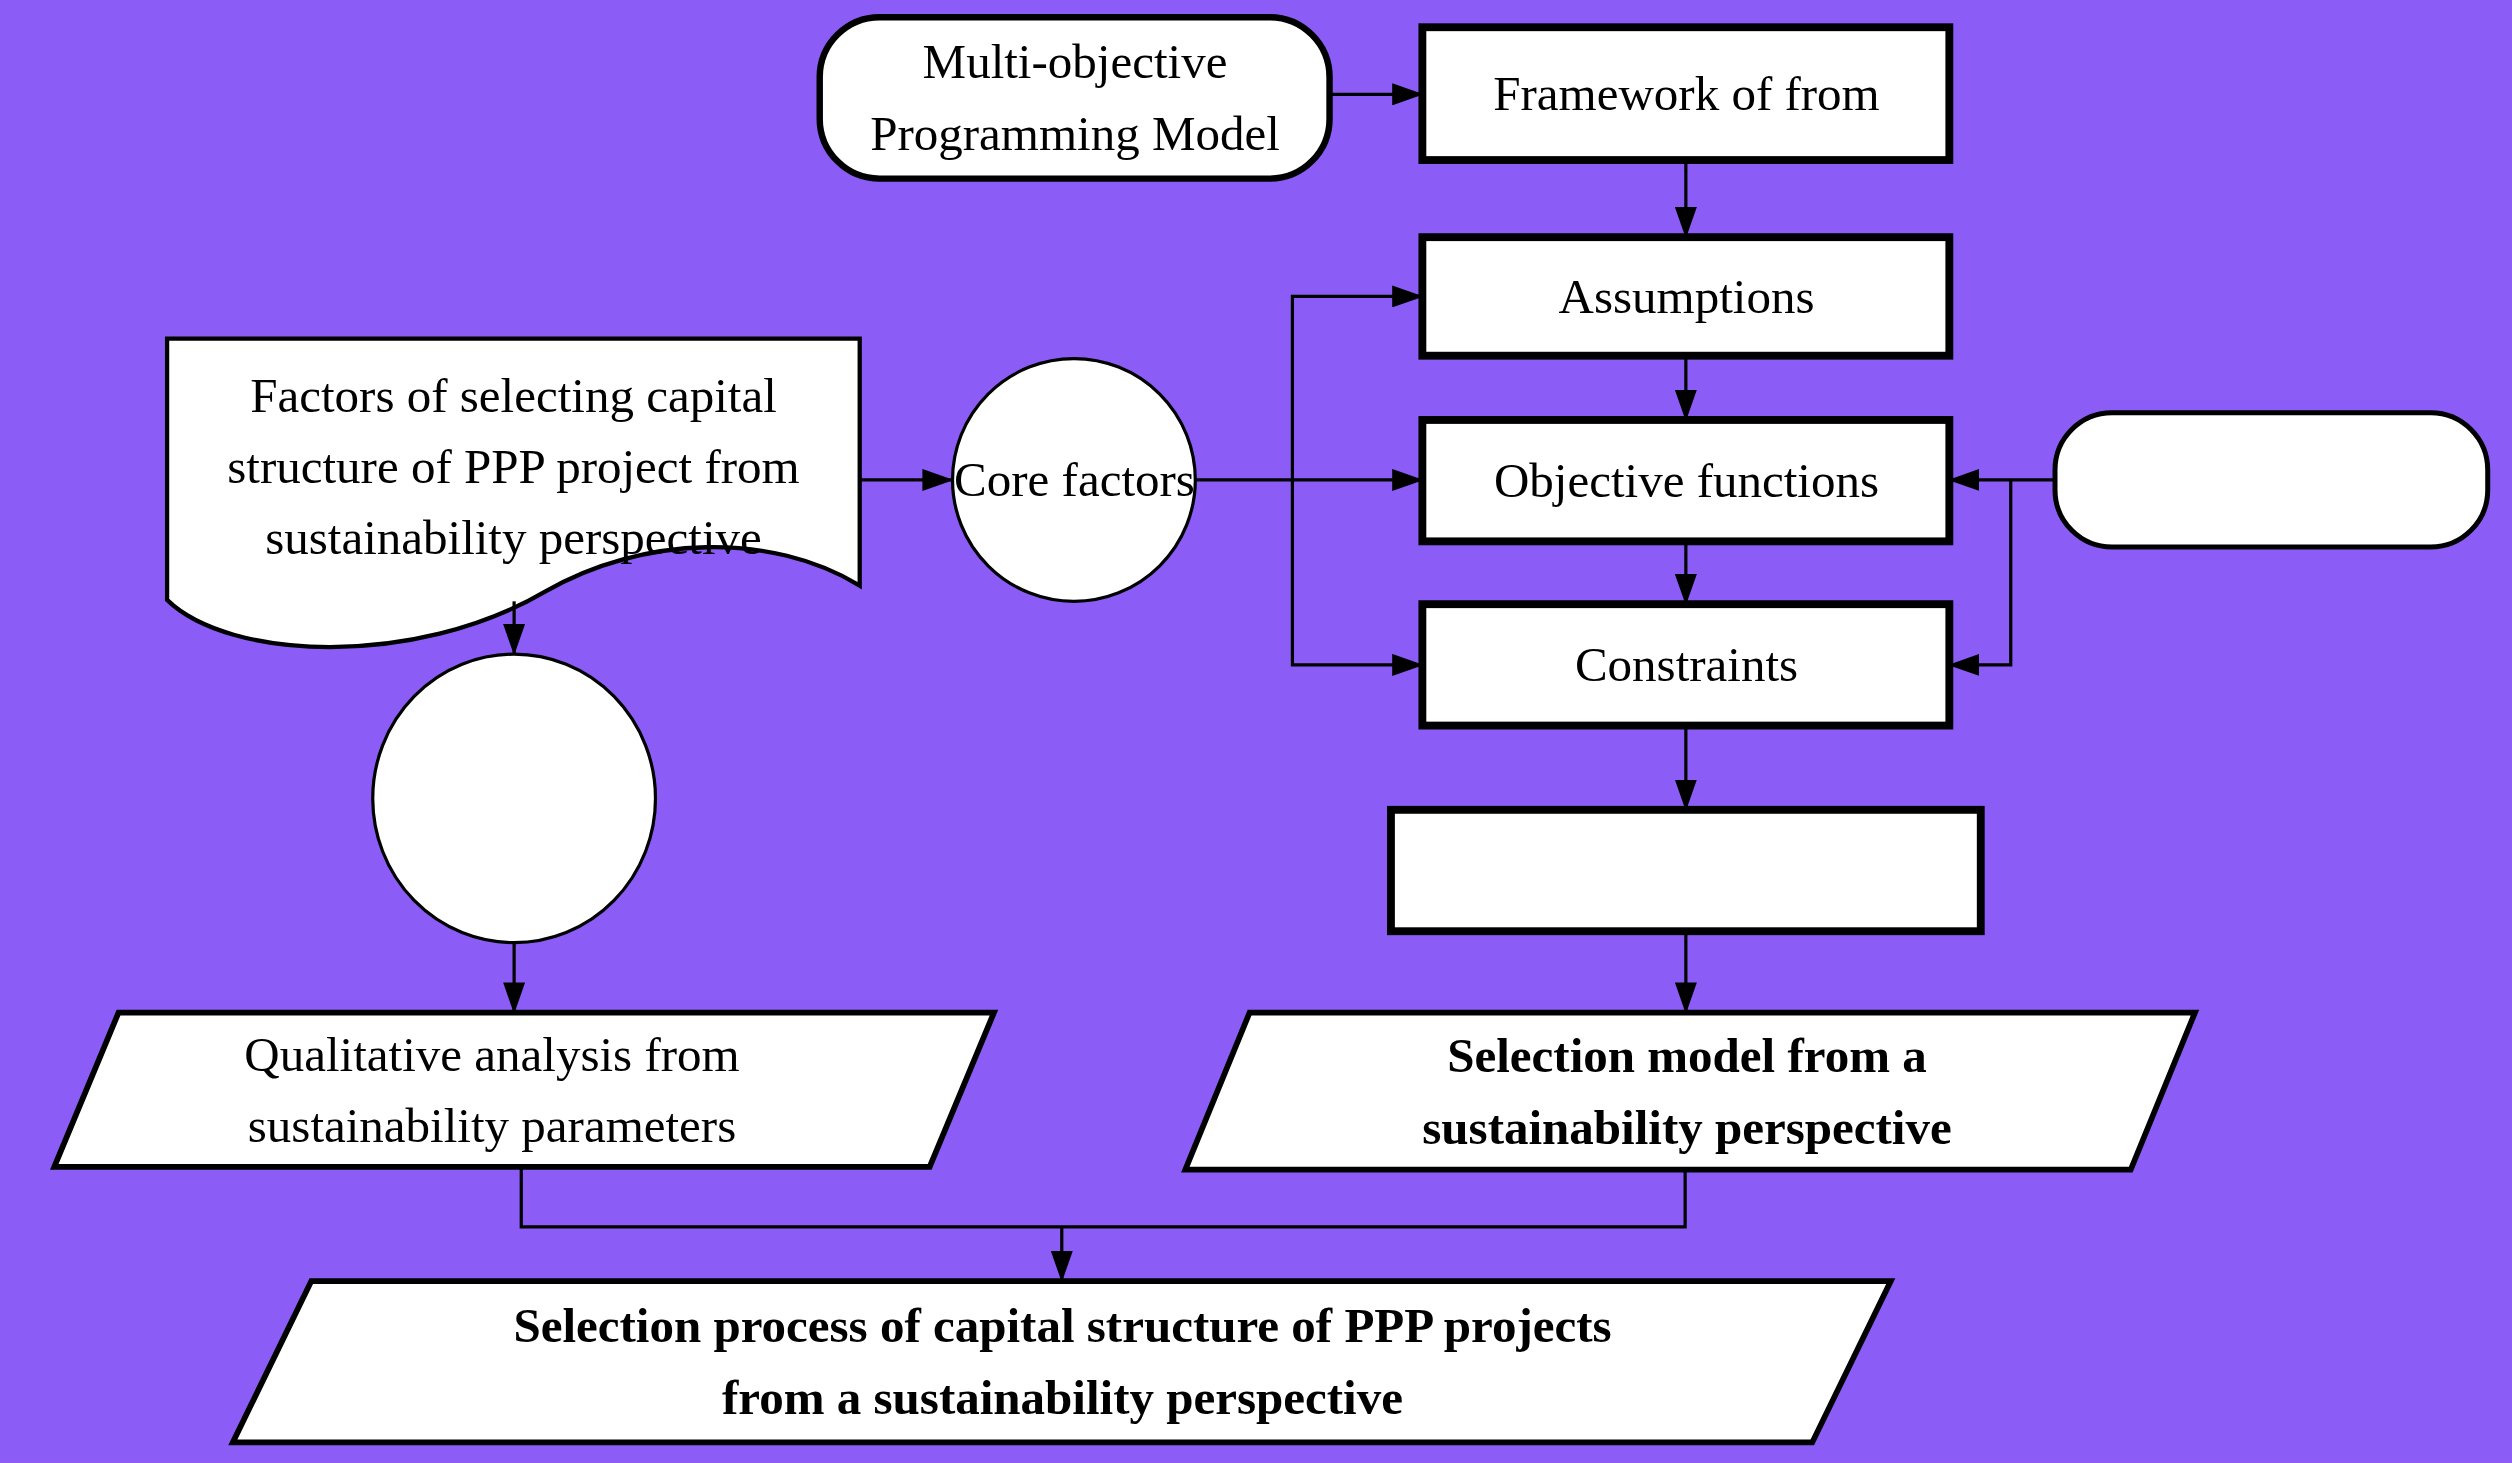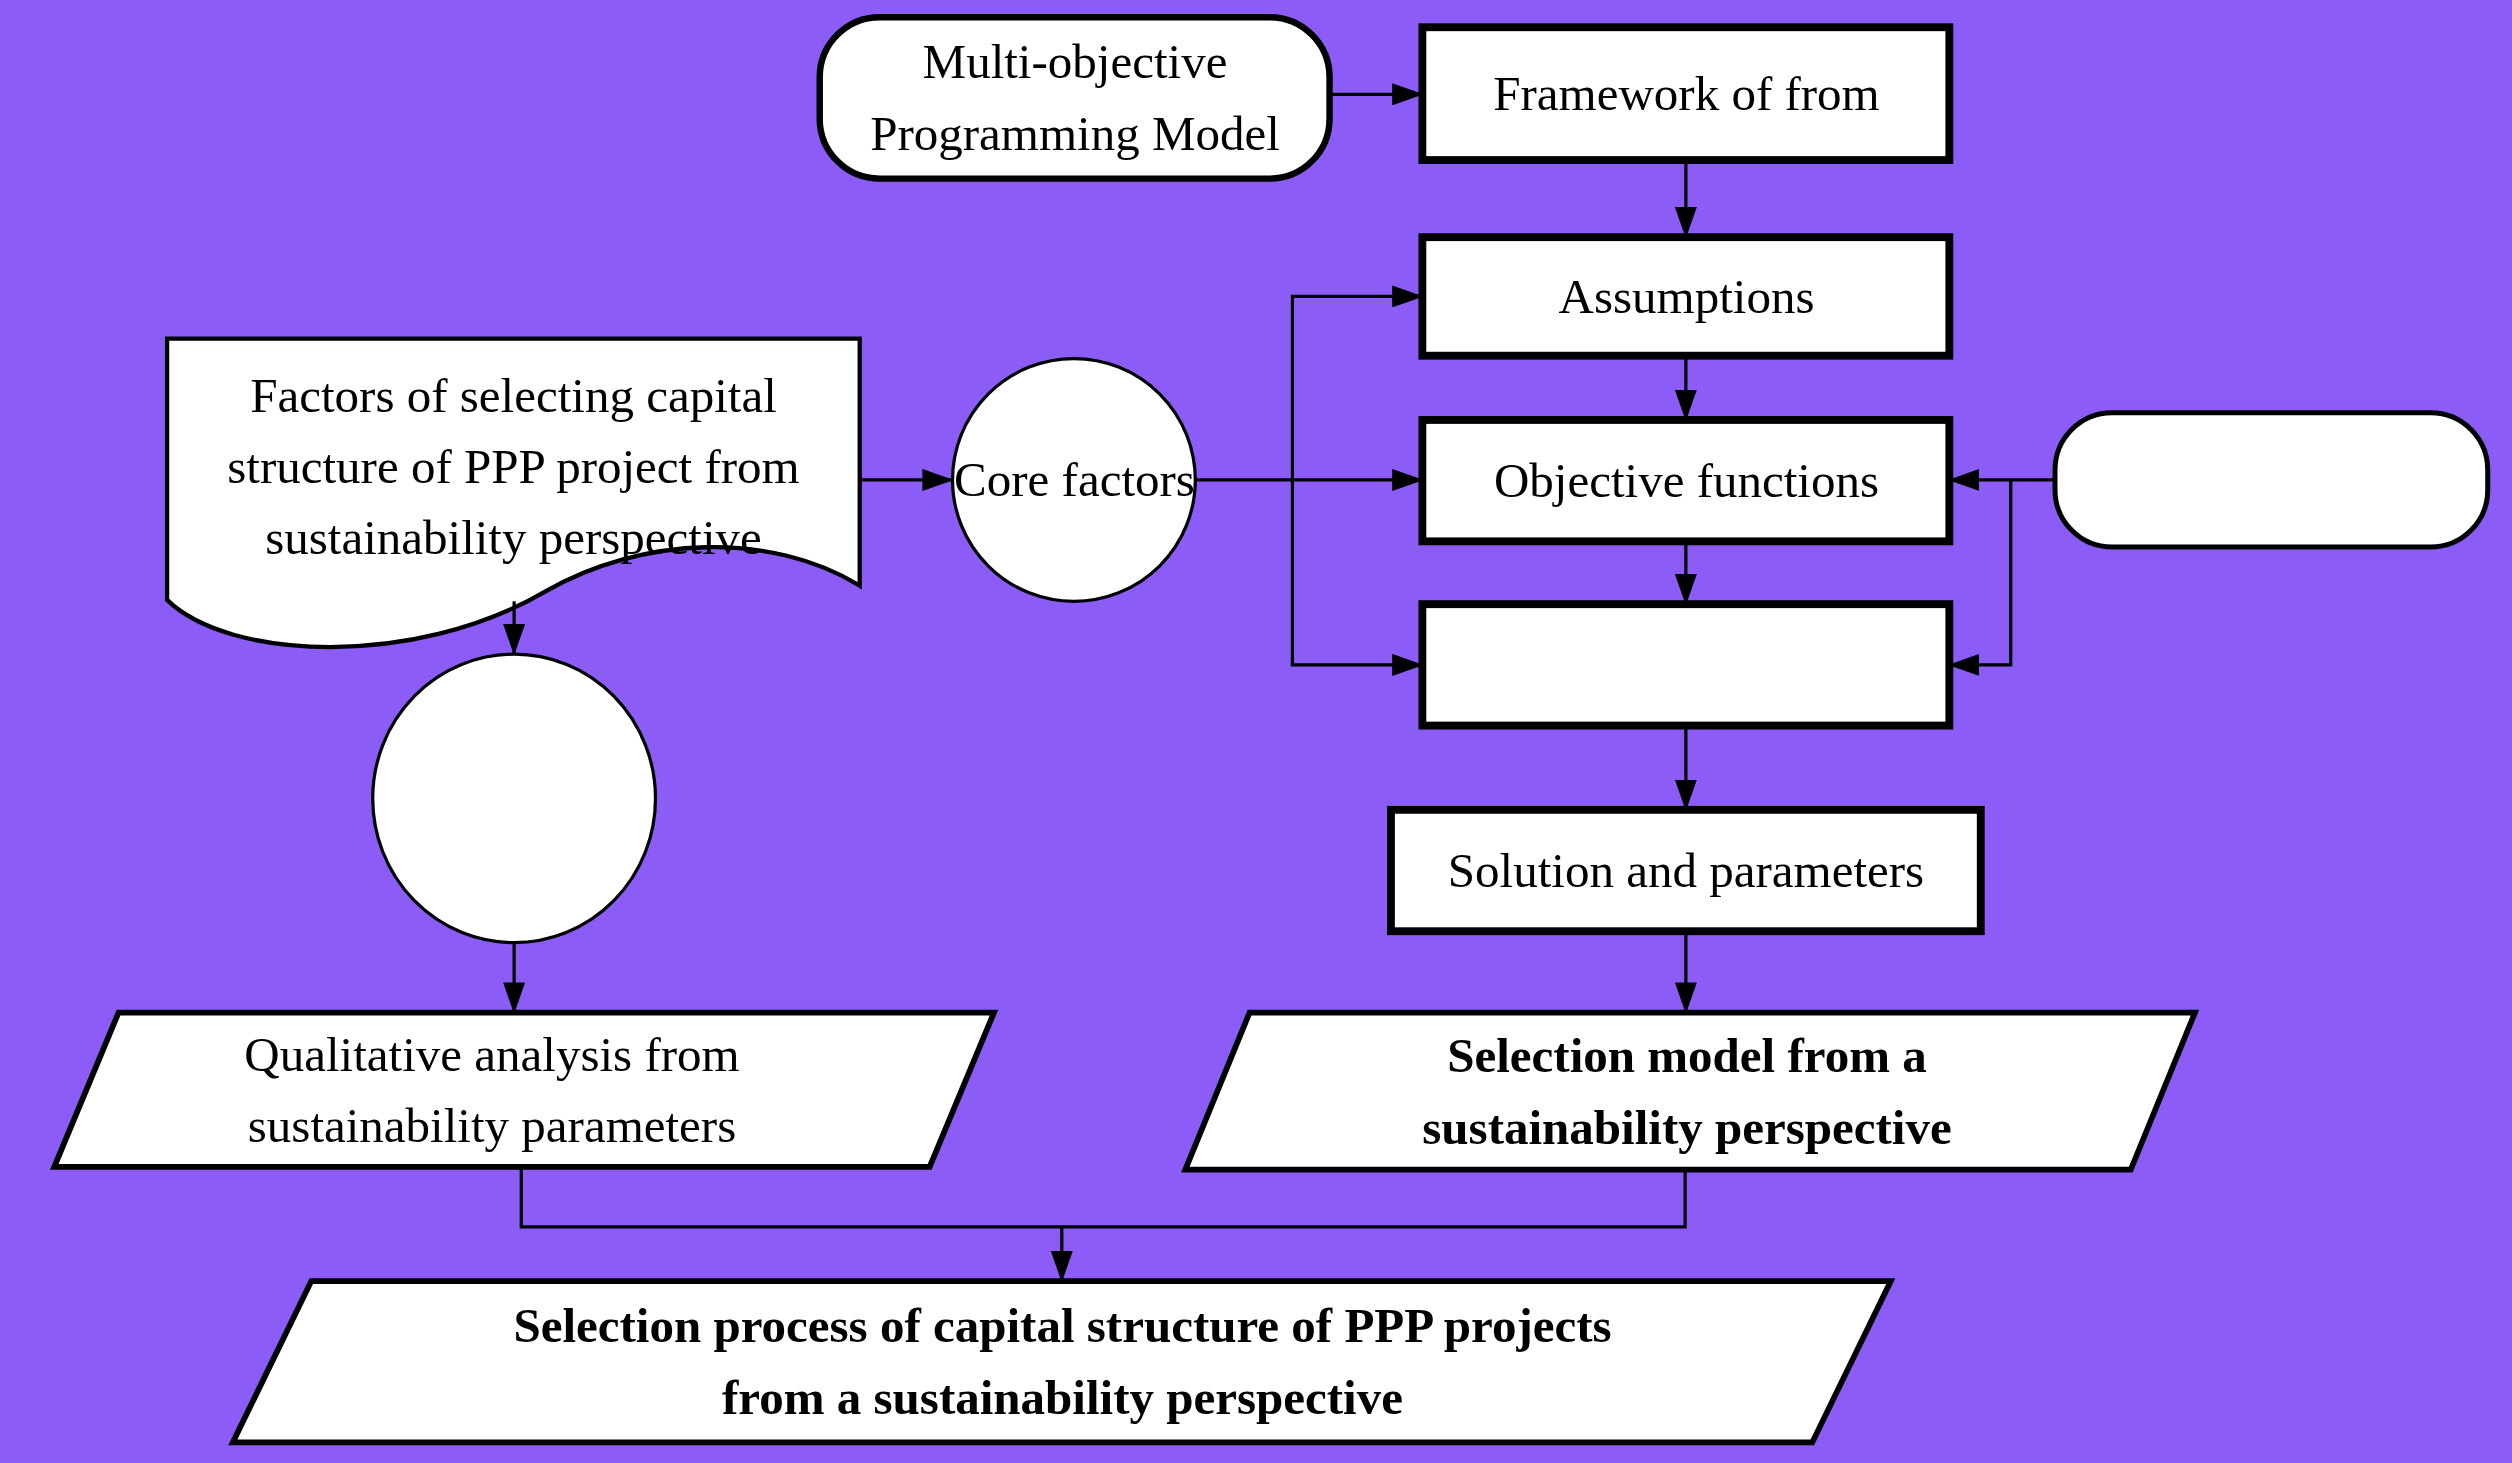--- a/index.html
+++ b/index.html
@@ -73,22 +73,22 @@
   </svg>
 
   <div class="label" style="left:820px; top:17px; width:510px; height:161px;">Multi-objective Programming Model</div>
 
   <div class="label" style="left:1423px; top:27px; width:527px; height:133px;">Framework of from</div>
 
   <div class="label" style="left:1423px; top:237px; width:527px; height:119px;">Assumptions</div>
 
   <div class="label" style="left:1423px; top:420px; width:527px; height:121px;">Objective functions</div>
 
+  <div class="label" style="left:1423px; top:604px; width:527px; height:121px;">Constraints</div>
 
-  <div class="label" style="left:1391px; top:810px; width:590px; height:121px;">Solution and parameters</div>
 
   <div class="label bold" style="left:1330px; top:1013px; width:714px; height:157px;">Selection model from a sustainability perspective</div>
 
   <div class="label" style="left:167px; top:338px; width:693px; height:257px;">Factors of selecting capital structure of PPP project from sustainability perspective</div>
 
   <div class="label" style="left:953px; top:358px; width:243px; height:243px;">Core factors</div>
 
 
   <div class="label" style="left:149px; top:1013px; width:686px; height:154px;">Qualitative analysis from sustainability parameters</div>
 

